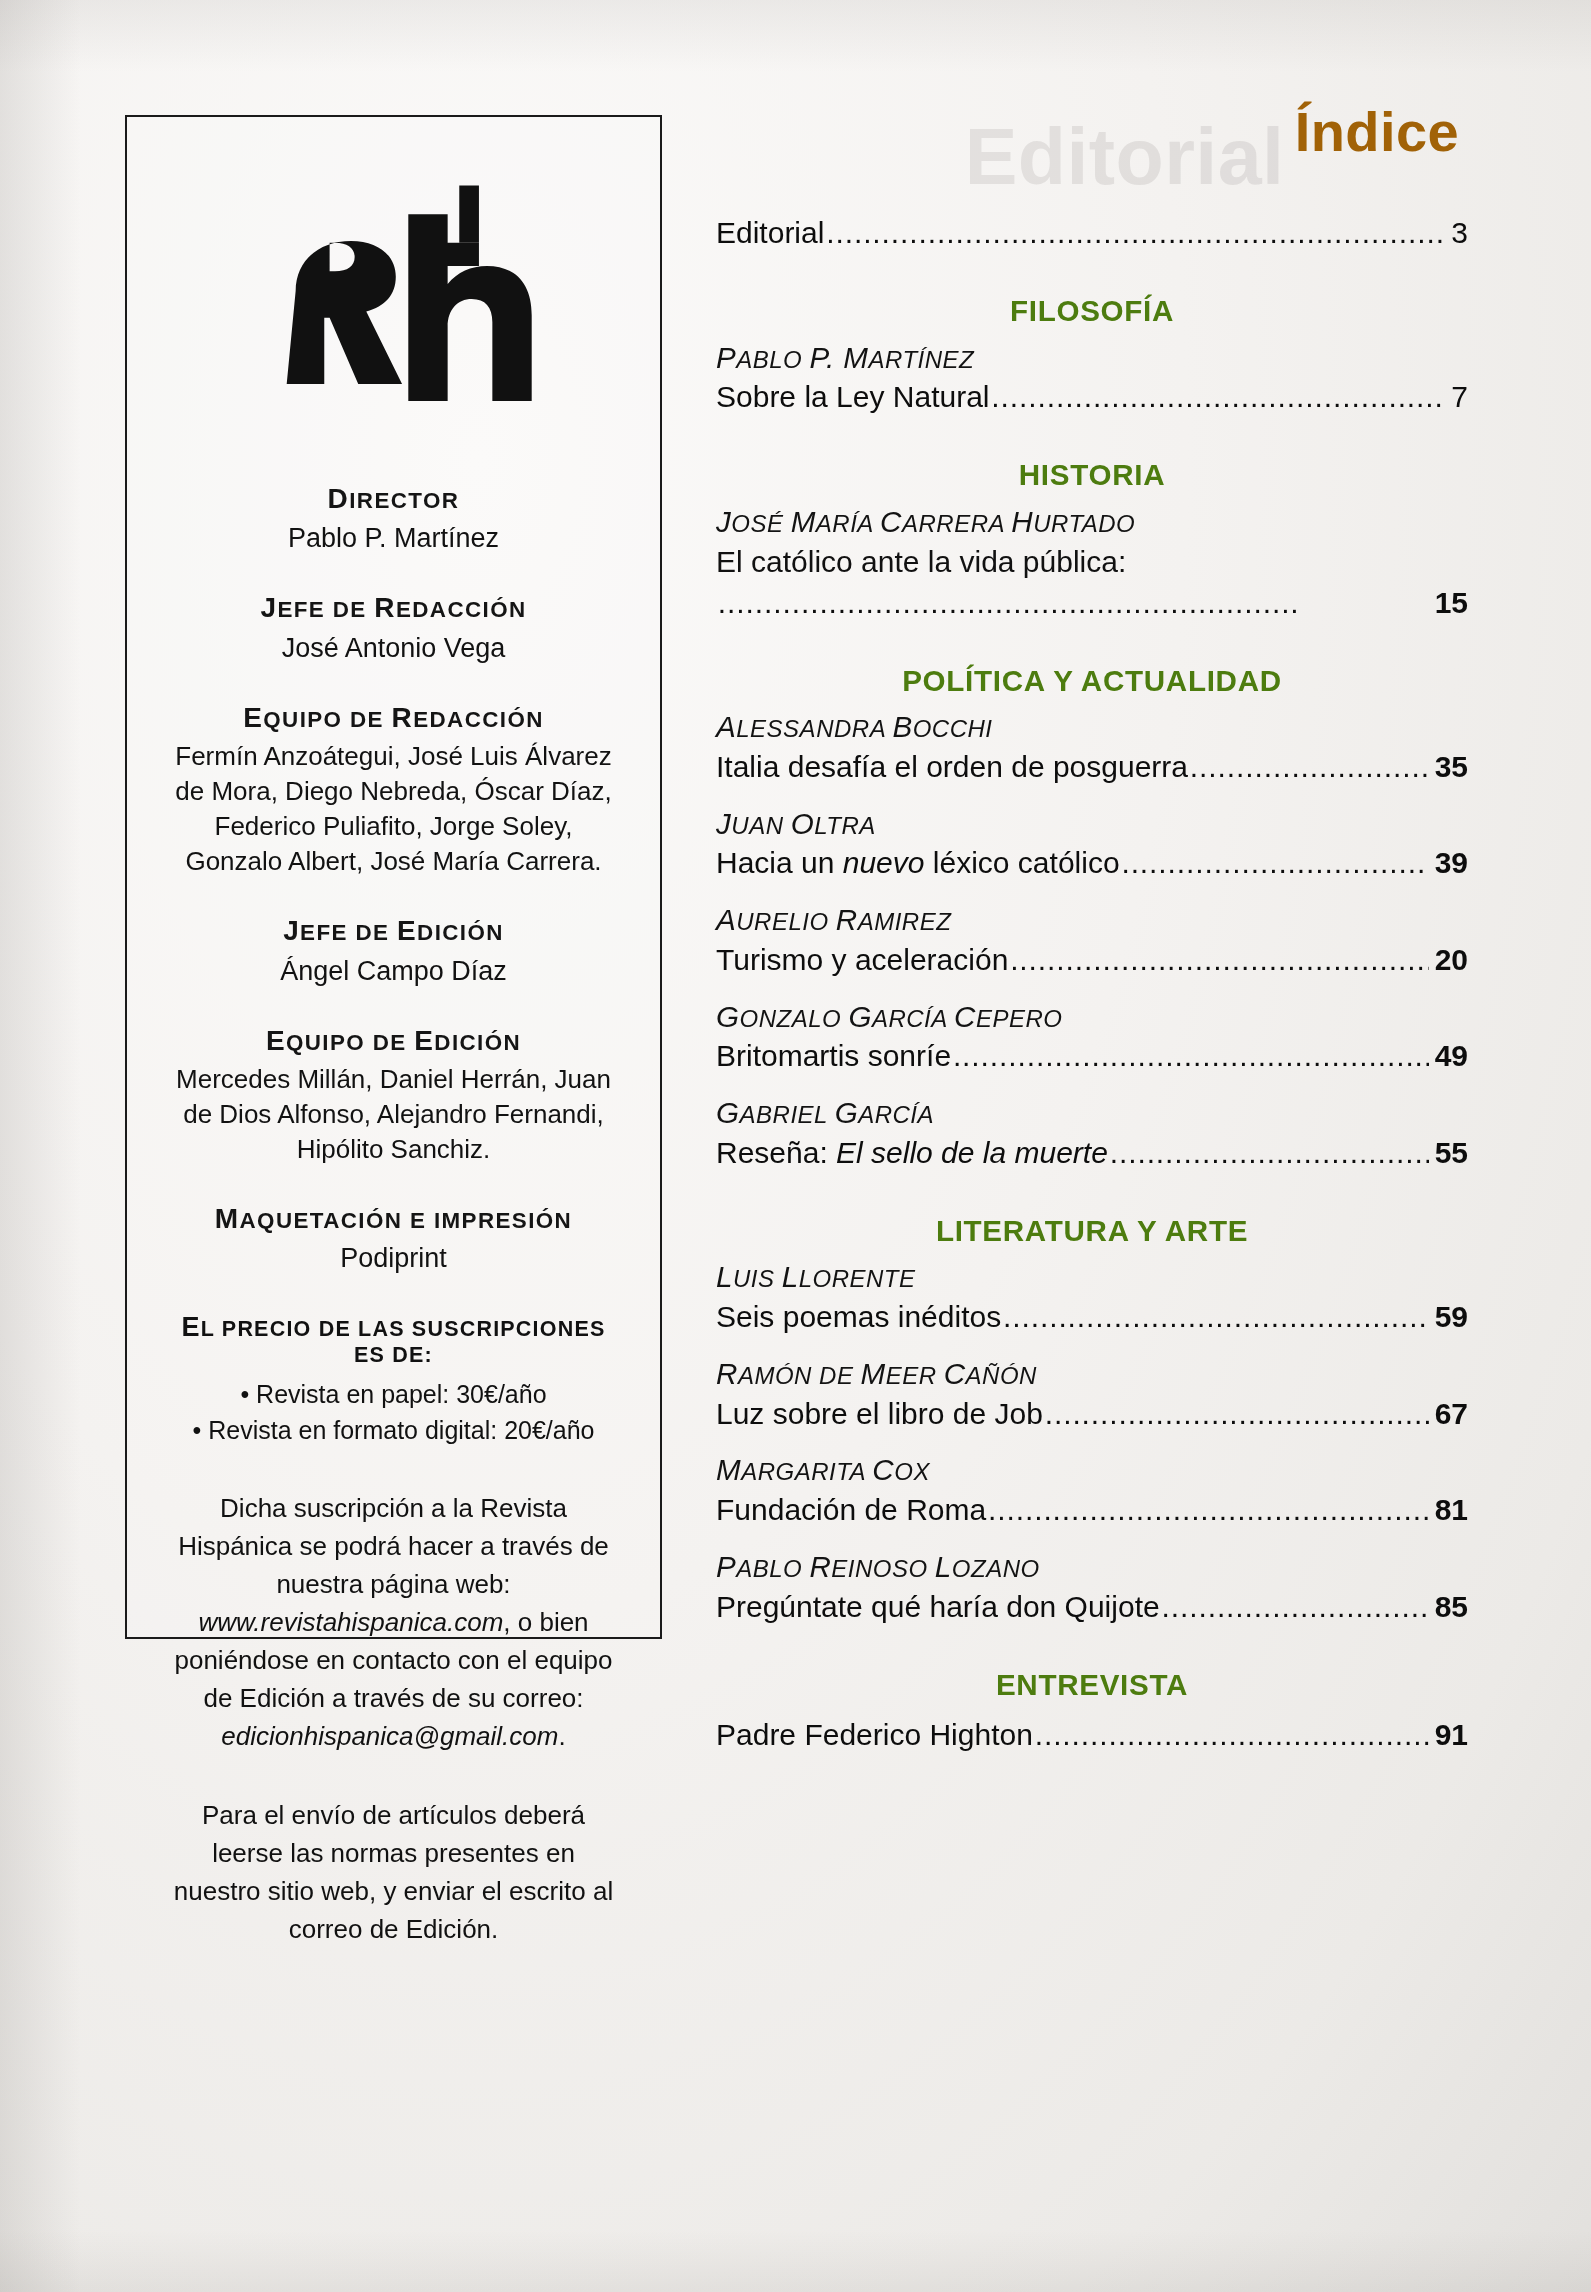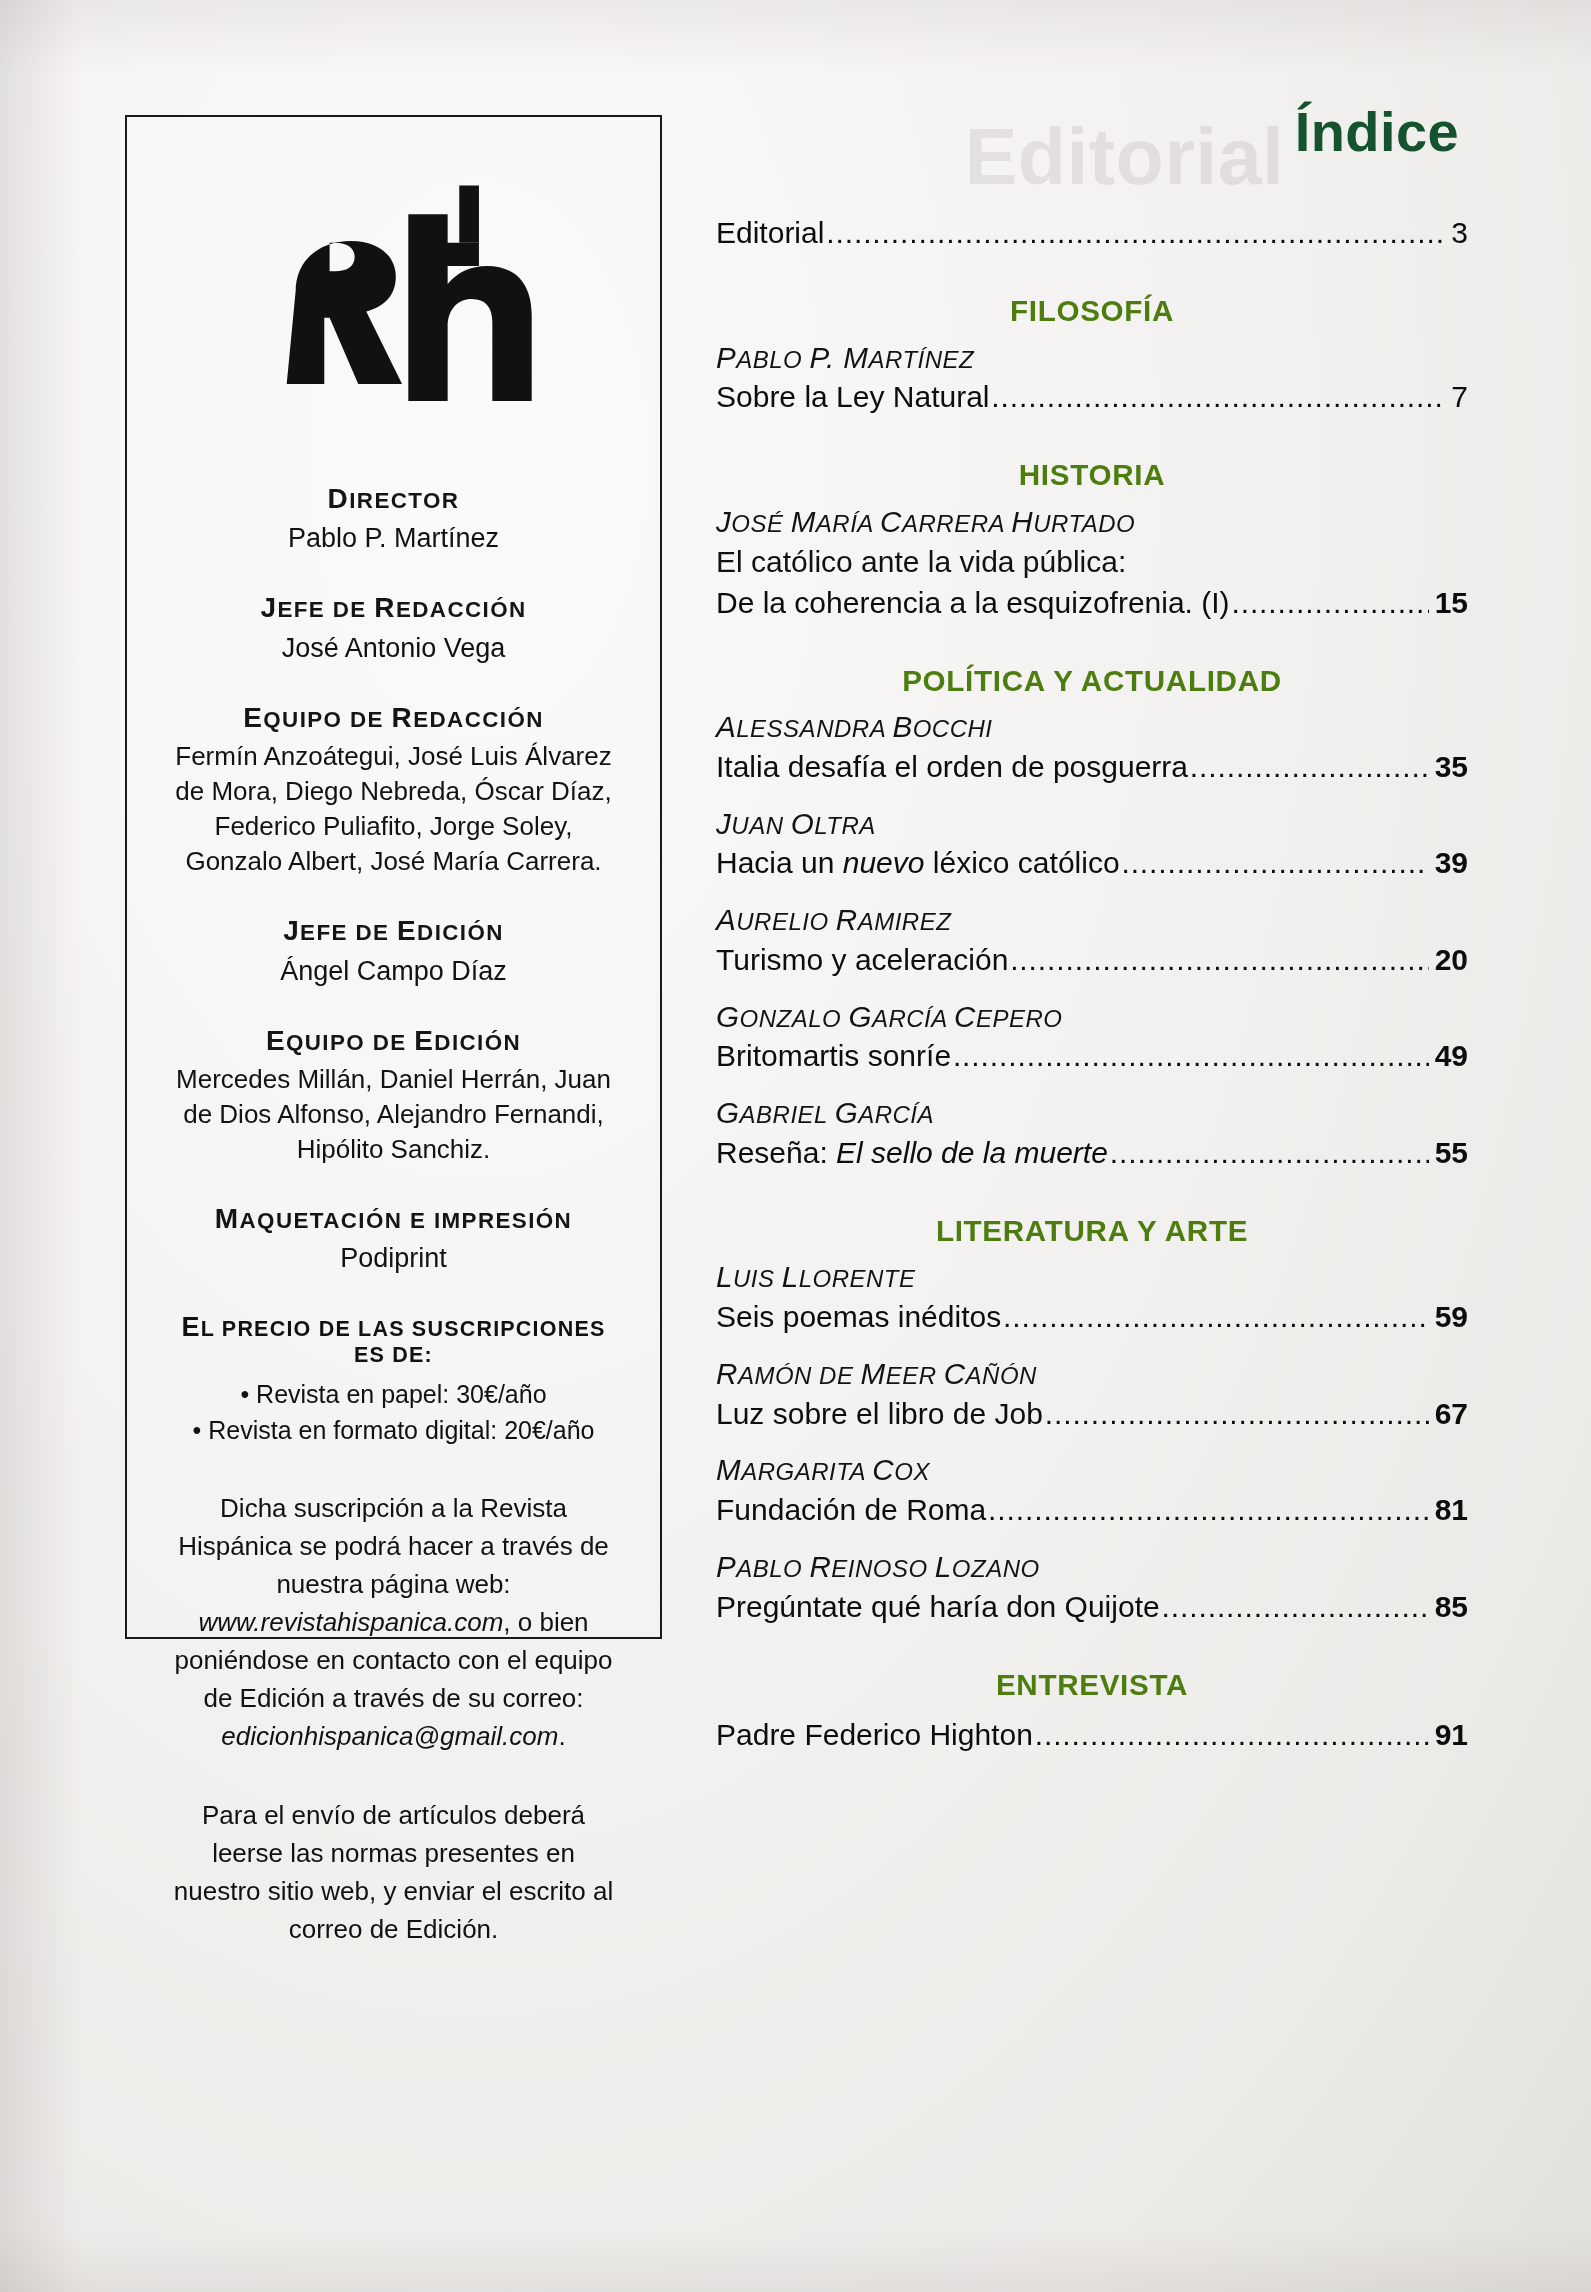--- a/index.html
+++ b/index.html
@@ -115,21 +115,21 @@
     left: 716px;
     top: 99px;
     width: 752px;
   }
   .index-title {
     text-align: right;
     font-size: 56px;
     font-weight: bold;
     letter-spacing: 0.4px;
     margin: 0 9px 48px 0;
-    color: #14532d;
+    color: #a16207;
   }
 
   .entry { margin-bottom: 0; }
   .author {
     font-size: 24px;
     font-style: italic;
     letter-spacing: 0.5px;
     color: #131313;
     margin-bottom: 1.8px;
     white-space: nowrap;
@@ -269,21 +269,20 @@
     </div>
   </div>
 
   <div class="sec-head">HISTORIA</div>
   <div class="entry multi">
     <div class="author"><span class="cap">J</span>OSÉ <span class="cap">M</span>ARÍA <span class="cap">C</span>ARRERA <span class="cap">H</span>URTADO</div>
     <div class="line2">
         <span>El católico ante la vida pública:</span>
       </div>
     <div class="line">
-      <span class="ttl">De la coherencia a la esquizofrenia. (I)</span>
       <span class="dots">...............................................................</span>
       <span class="page">15</span>
     </div>
   </div>
 
   <div class="sec-head">POLÍTICA Y ACTUALIDAD</div>
 
   <div class="entry">
     <div class="author"><span class="cap">A</span>LESSANDRA <span class="cap">B</span>OCCHI</div>
     <div class="line">

